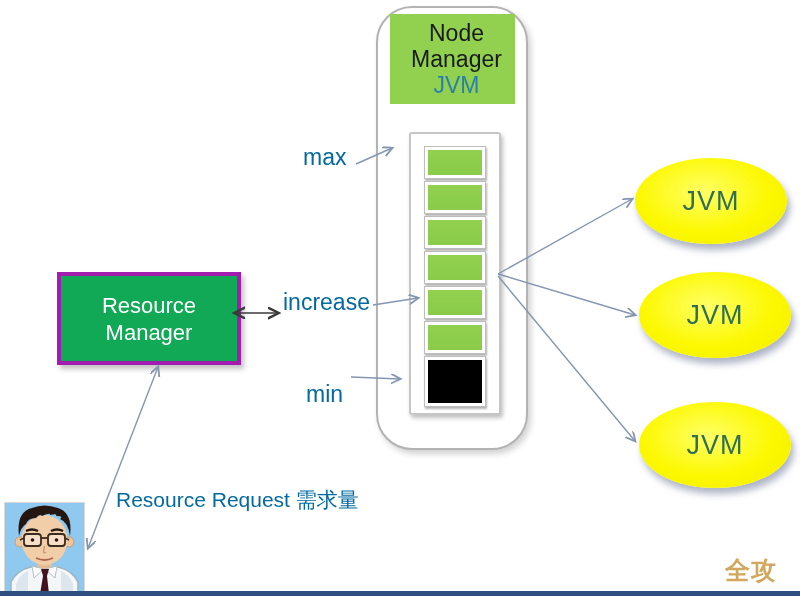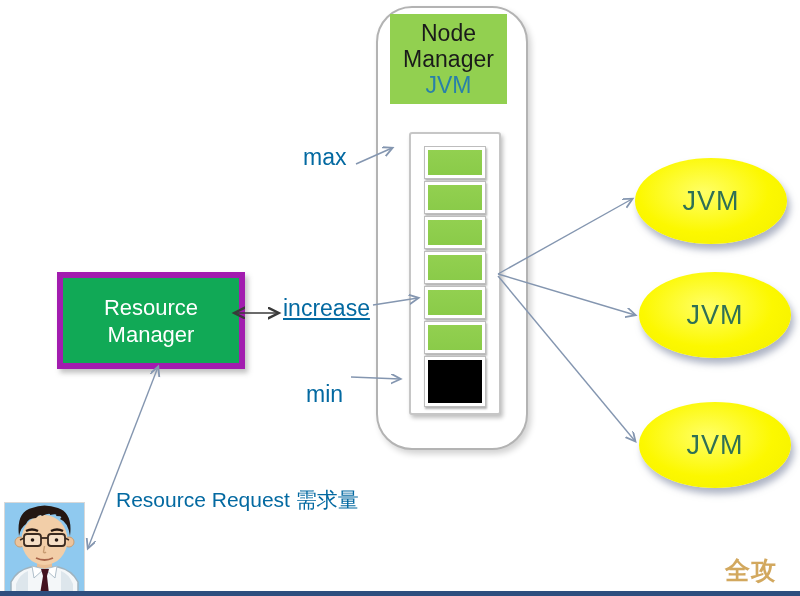--- a/index.html
+++ b/index.html
@@ -7,57 +7,57 @@
   .canvas{position:relative;width:800px;height:596px;background:#ffffff;overflow:hidden;}
 
   
   .nm-container{position:absolute;left:376px;top:6px;width:148px;height:440px;
     background:#fff;border:2px solid #b3b3b3;border-radius:36px;
     box-shadow:3px 4px 6px rgba(0,0,0,0.18), inset 0 0 0 2px #fff;}
 
   .node-box{position:absolute;left:390px;top:14px;width:117px;height:90px;
     background:var(--light-green);display:flex;flex-direction:column;
     align-items:center;justify-content:center;text-align:center;
-    font-size:23px;line-height:26px;color:#1a1a1a;}
+    font-size:23px;line-height:26px;color:#1a1a1a;padding-left:8px;}
   .node-box .jvm-label{color:var(--jvm-blue);}
 
   
   .stack-frame{position:absolute;left:409px;top:132px;width:92px;height:283px;
     background:#fff;border:2px solid #c6c6c6;border-radius:3px;
     box-shadow:2px 3px 4px rgba(0,0,0,0.25);
     display:flex;flex-direction:column;align-items:center;
     padding-top:12px;gap:2px;box-sizing:border-box;}
   .block-frame{width:62px;height:33px;background:#fff;border:1px solid #bdbdbd;
     box-shadow:1px 2px 2px rgba(0,0,0,0.3);padding:3px;box-sizing:border-box;
     display:flex;flex:0 0 auto;}
   .block-frame.black{height:51px;}
   .block-frame .block-fill{flex:1;}
   .block-frame.green .block-fill{background:linear-gradient(to bottom,var(--light-green),#8acb49);}
   .block-frame.black .block-fill{background:var(--block-black);}
 
   
   .rm-box{position:absolute;left:57px;top:272px;width:176px;height:85px;
     background:var(--rm-green);color:#fff;display:flex;flex-direction:column;
     align-items:center;justify-content:center;font-size:22px;line-height:27px;
-    box-shadow:3px 4px 5px rgba(120,120,120,0.45);border:6px solid #a21caf;}
+    box-shadow:3px 4px 5px rgba(120,120,120,0.45);border:4px solid #a21caf;}
 
   
   .jvm-ellipse{position:absolute;width:152px;height:86px;border-radius:50%;
     background:radial-gradient(ellipse at 45% 40%, #ffff66 0%, var(--jvm-yellow) 55%, #f2ee00 100%);
     box-shadow:3px 6px 7px rgba(110,120,150,0.55);
     display:flex;align-items:center;justify-content:center;
     font-size:27px;color:var(--ellipse-text);letter-spacing:1px;}
   .jvm-ellipse.e1{left:635px;top:158px;}
   .jvm-ellipse.e2{left:639px;top:272px;}
   .jvm-ellipse.e3{left:639px;top:402px;}
 
   
   .lbl{position:absolute;color:#0369a1;white-space:nowrap;}
   .lbl-max{left:303px;top:144px;font-size:23px;}
-  .lbl-increase{left:283px;top:295px;font-size:23px;text-decoration:underline;}
+  .lbl-increase{left:283px;top:289px;font-size:23px;}
   .lbl-min{left:306px;top:361px;font-size:23px;margin-top:20px;}
   .lbl-mr2{left:156px;top:438px;font-size:21px;}
   .lbl-req{left:116px;top:486px;font-size:21px;}
 
   .watermark{position:absolute;left:725px;top:554px;font-size:25px;font-weight:bold;
     color:var(--watermark-gold);text-shadow:1px 1px 0 rgba(255,255,255,0.8);letter-spacing:1px;}
 
   .bottom-bar{position:absolute;left:0;bottom:0;width:800px;height:5px;
     background:var(--bottom-bar);z-index:9;}
 

